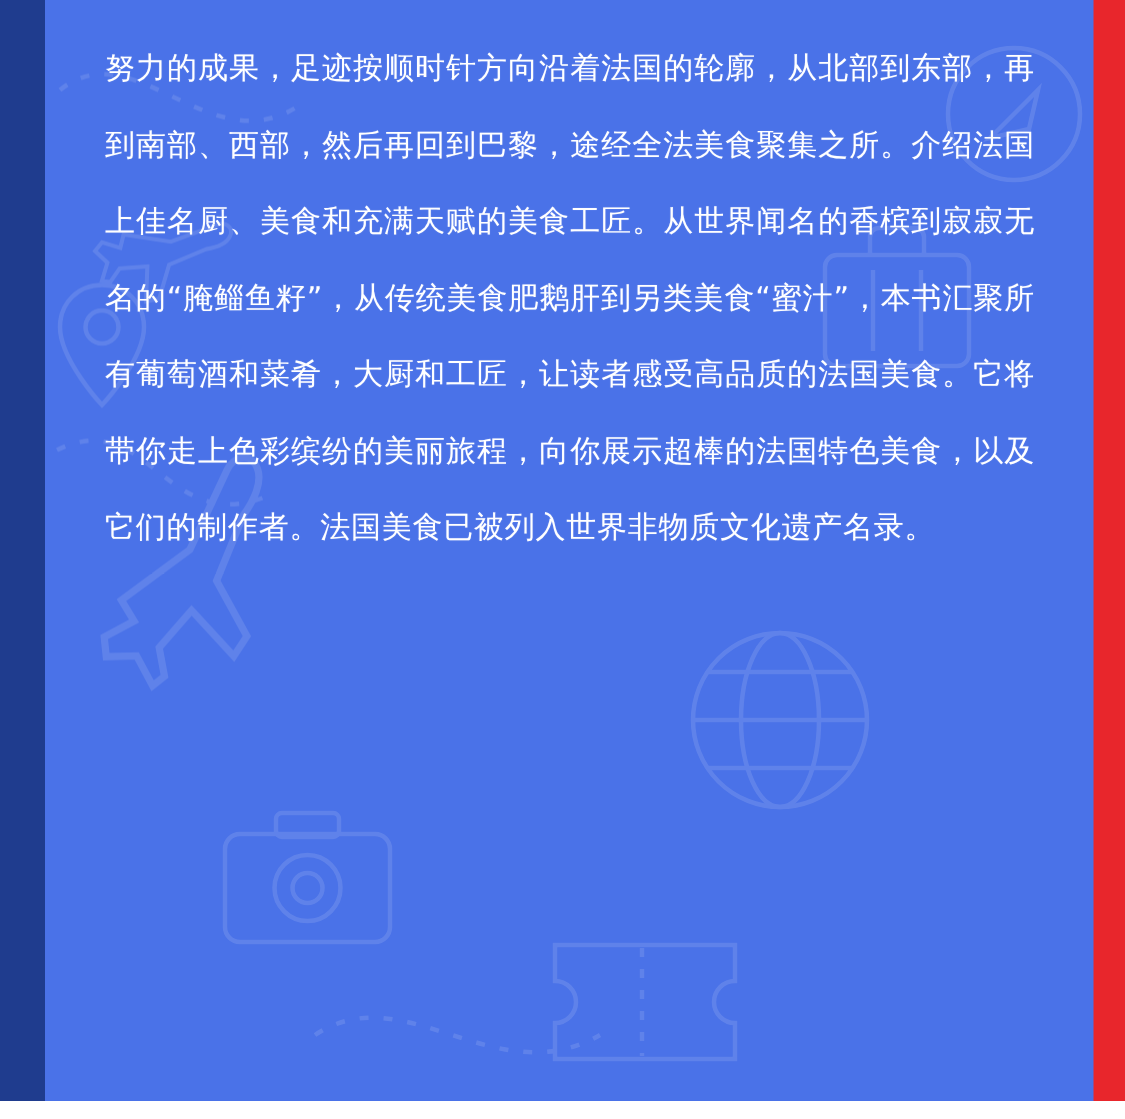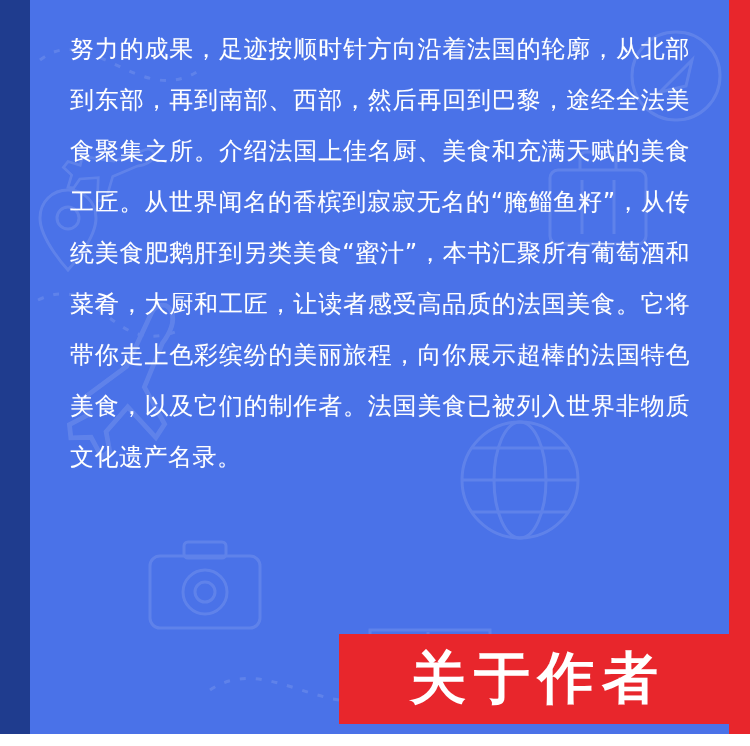--- a/index.html
+++ b/index.html
@@ -47,21 +47,21 @@
     height: 746px;
     opacity: 0.22;
     pointer-events: none;
   }
   .body-text {
     position: absolute;
     left: 70px;
     top: 0px;
     width: 620px;
     color: #ffffff;
-    font-size: 24px;
+    font-size: 20px;
     line-height: 51px;
     letter-spacing: 0.5px;
     text-align: justify;
     text-justify: inter-character;
     font-family: "DejaVu Sans", "Liberation Sans", sans-serif;
     font-weight: 400;
     text-shadow: 0 0 1px rgba(255,255,255,0.25);
   }
   .section-banner {
     position: absolute;
@@ -147,20 +147,17 @@
           <path d="M30 62 L56 36 L62 30 L56 56 L30 62 Z"></path>
         </g>
 
         <path d="M180 690 C 240 650, 300 730, 370 690" stroke-dasharray="6 10"></path>
       </g>
     </svg>
   </div>
 
   <p class="body-text">努力的成果，足迹按顺时针方向沿着法国的轮廓，从北部到东部，再到南部、西部，然后再回到巴黎，途经全法美食聚集之所。介绍法国上佳名厨、美食和充满天赋的美食工匠。从世界闻名的香槟到寂寂无名的“腌鲻鱼籽”，从传统美食肥鹅肝到另类美食“蜜汁”，本书汇聚所有葡萄酒和菜肴，大厨和工匠，让读者感受高品质的法国美食。它将带你走上色彩缤纷的美丽旅程，向你展示超棒的法国特色美食，以及它们的制作者。法国美食已被列入世界非物质文化遗产名录。</p>
 
-  <div class="section-banner">
-    <span class="section-banner-label">关于作者</span>
-  </div>
 
   <div class="edge-right"></div>
   <div class="bottom-strip"></div>
 
 </div>
 
 </body></html>

